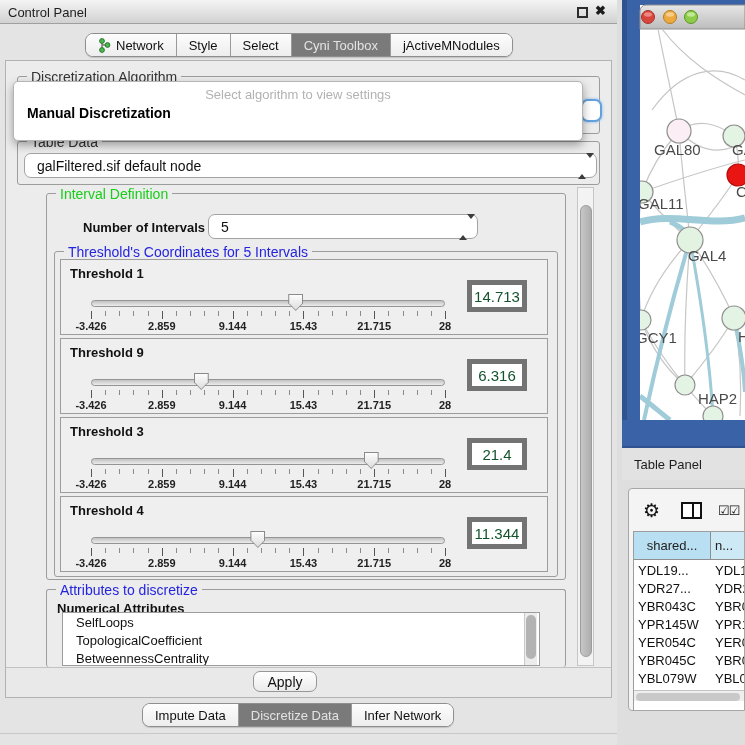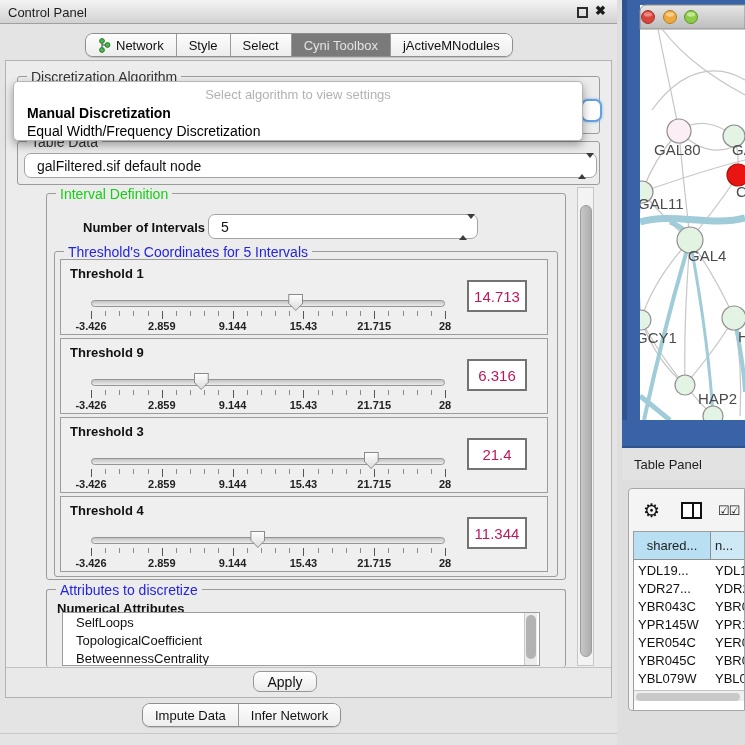--- a/index.html
+++ b/index.html
@@ -63,21 +63,21 @@
   .thumb .inner { position:absolute; inset:1px; background:linear-gradient(#fdfdfd,#dcdcdc);
      clip-path:polygon(0 0,100% 0,100% 55%,50% 100%,0 55%); }
   .ticks-minor { position:absolute; left:0; top:15px; width:355px; height:5px;
      background:repeating-linear-gradient(to right,#8a8a8a 0 1px,transparent 1px 14.16px); }
   .ticks-major { position:absolute; left:0; top:15px; width:355px; height:8px;
      background:repeating-linear-gradient(to right,#555 0 1px,transparent 1px 70.8px); }
   .tick-labels { position:absolute; left:0; top:24px; width:354px; height:12px; }
   .tick-labels span { position:absolute; transform:translateX(-50%); font-size:11px; font-weight:600; color:#222; }
   .tl0{left:0} .tl1{left:20%} .tl2{left:40%} .tl3{left:60%} .tl4{left:80%} .tl5{left:100%}
   .val-box { position:absolute; right:20px; top:20px; width:60px; height:32px; background:#fff;
-     border:2px solid #737373; font-size:15px; color:#be185d; display:flex; align-items:center; justify-content:center; }
+     border:5px solid #737373; font-size:15px; color:#14532d; display:flex; align-items:center; justify-content:center; }
 
   
   #attr-list { left:62px; top:612px; width:478px; height:54px; background:#fff;
      border:1px solid #9c9c9c; overflow:hidden; }
   #attr-list .item { font-size:13px; color:#111; padding:2px 0 2px 13px; height:18px; }
   #attr-scroll { left:524px; top:613px; width:13px; height:52px; background:#ececec; border-left:1px solid #c9c9c9; }
   #attr-thumb { left:525.5px; top:615px; width:10px; height:44px; background:#b3b3b3; border-radius:5px; }
 
   
   #main-scroll-track { left:577px; top:187px; width:17px; height:479px; background:#f3f3f3;
@@ -153,21 +153,20 @@
   <div id="cp-main" class="abs"></div>
 
   <div class="group" style="left:17px; top:76px; width:583px; height:58px;">
     <span class="group-title">Discretization Algorithm</span>
   </div>
   <div id="algo-combo-frag" class="abs"></div>
 
   <div id="algo-popup" class="abs">
     <div id="algo-hint" class="abs">Select algorithm to view settings</div>
     <div id="algo-opt1" class="abs">Manual Discretization</div>
-    <div id="algo-opt2" class="abs">Equal Width/Frequency Discretization</div>
   </div>
 
   <div class="group" style="left:17px; top:141px; width:583px; height:44px;">
     <span class="group-title">Table Data</span>
   </div>
   <div class="combo" style="left:24px; top:153px; width:573px; height:25px;">
     <span>galFiltered.sif default node</span>
     <span class="stepper"><span class="tri-up"></span><span class="tri-down"></span></span>
   </div>
 
@@ -287,20 +286,23 @@
   <div id="main-scroll-track" class="abs"></div>
   <div id="main-scroll-thumb" class="abs"></div>
 
   <div id="apply-divider" class="abs"></div>
   <div id="apply-strip" class="abs"></div>
   <div id="apply-btn" class="abs">Apply</div>
 
   <div id="bottom-tabs" class="seg abs">
     <div class="tab">
         <span>Impute Data</span>
+      </div>
+    <div class="tab sel">
+        <span>Discretize Data</span>
       </div>
     <div class="tab">
         <span>Infer Network</span>
       </div>
   </div>
   <div id="cp-bottom-divider" class="abs"></div>
 </div>
 
 <svg id="net-frame-svg" class="abs" width="123" height="448" viewBox="0 0 123 448">
   <rect x="0" y="0" width="123" height="448" fill="#3a62a7"></rect>

